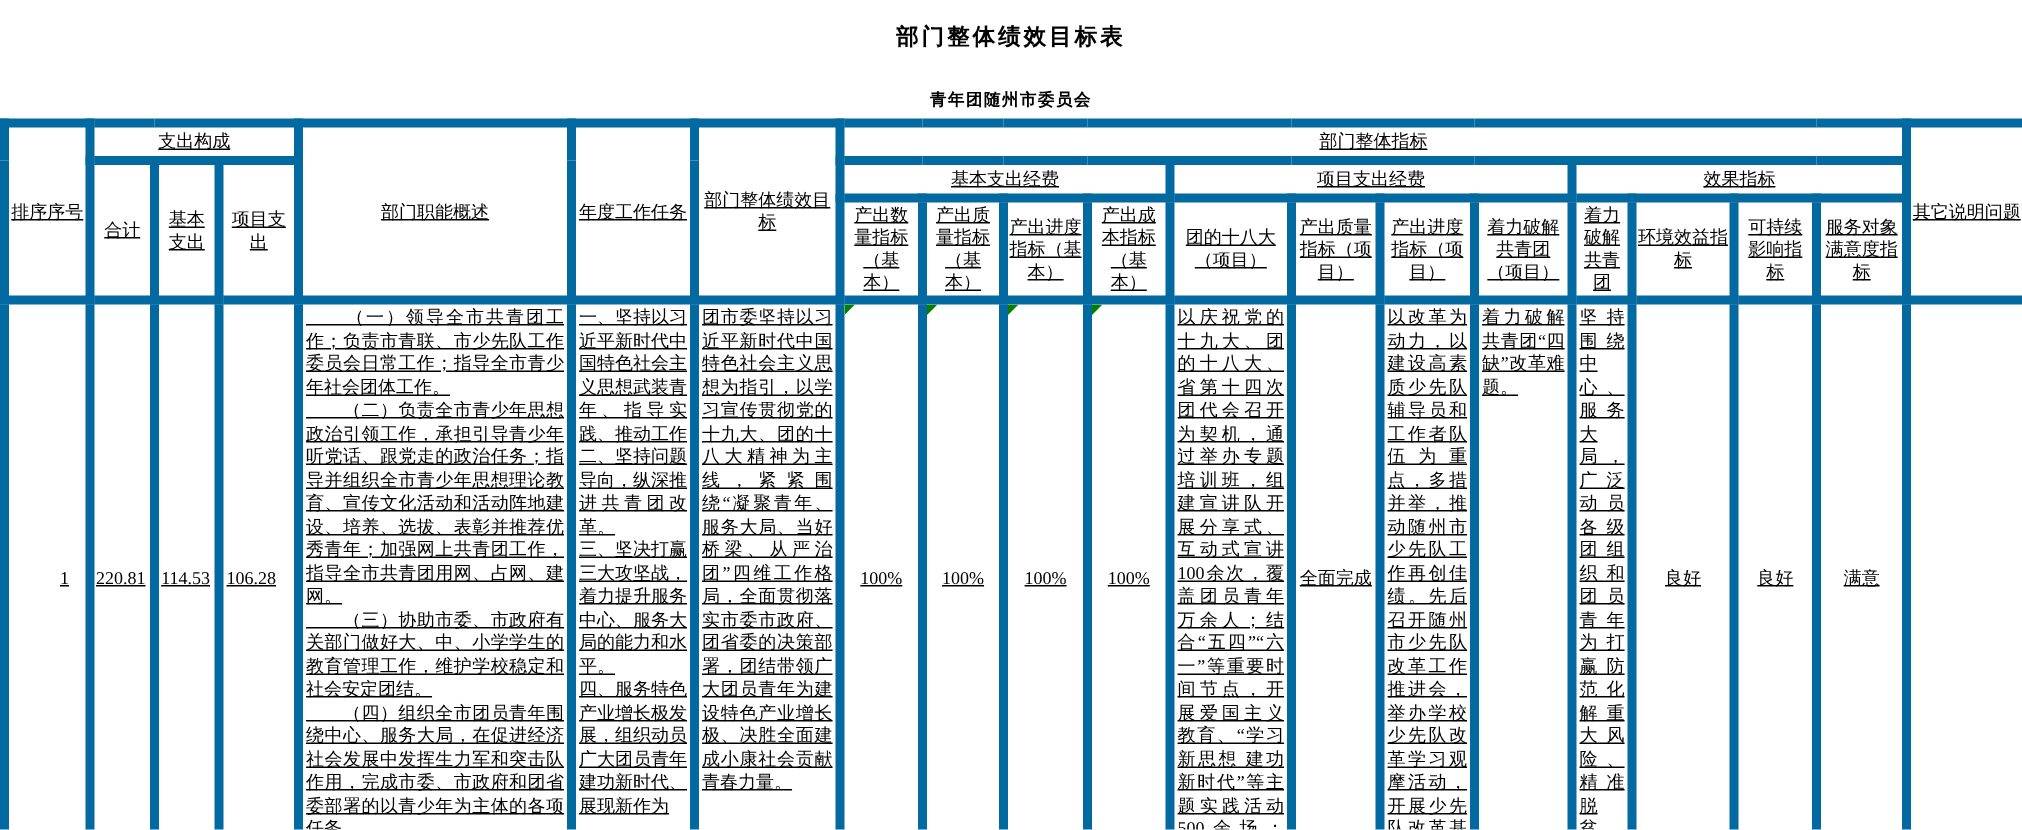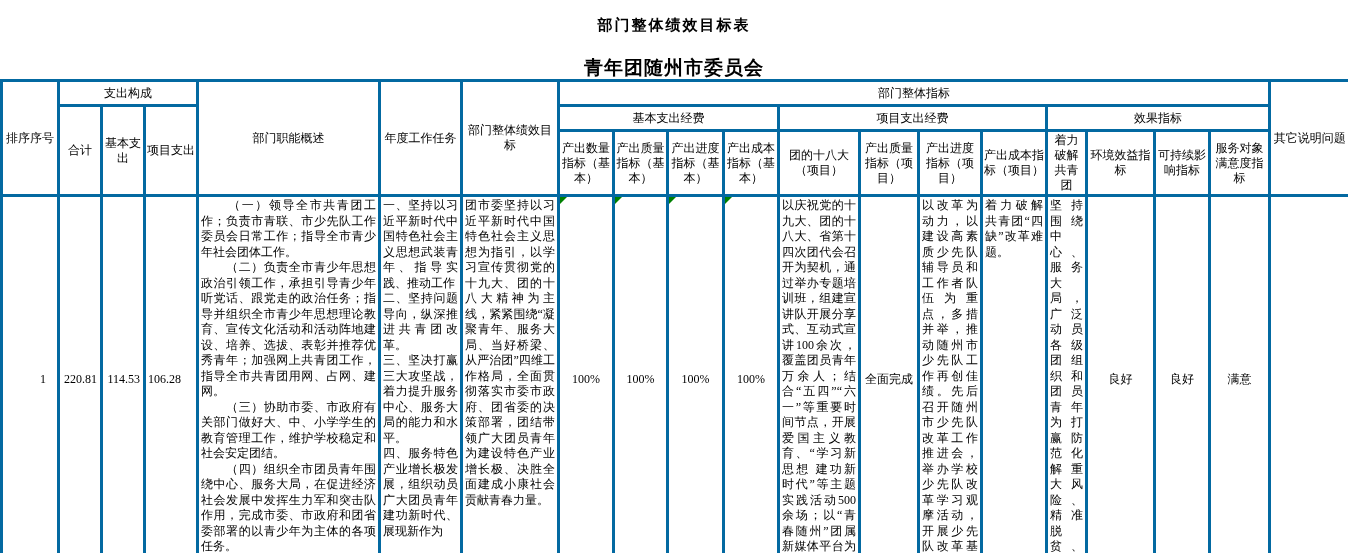--- a/index.html
+++ b/index.html
@@ -6,29 +6,29 @@
   body{
     width:1348px;height:553px;overflow:hidden;background:#ffffff;
     font-family:"Liberation Serif","DejaVu Serif",serif;color:#000;
     position:relative;
   }
   .title{
     padding-top:12px;text-align:center;font-size:15px;font-weight:bold;
     line-height:26px;letter-spacing:2px;
   }
   .subtitle{
-    margin-top:21px;text-align:center;font-size:19px;font-weight:bold;
+    margin-top:21px;text-align:center;font-size:11px;font-weight:bold;
     line-height:17px;letter-spacing:1px;
   }
   table.perf{
     border-collapse:collapse;table-layout:fixed;width:1348px;
     margin-top:3px;font-size:12px;
   }
   table.perf th,table.perf td{
-    border:3px solid #0369a1;overflow:hidden;
+    border:6px solid #0369a1;overflow:hidden;text-decoration:underline;
   }
   table.perf th{
     font-weight:normal;text-align:center;vertical-align:middle;
     padding:1px;line-height:15px;
   }
   tr.h1{height:25px;} tr.h2{height:25px;} tr.h3{height:48px;}
   tr.data{height:480px;}
   td.text-cell{
     vertical-align:top;text-align:justify;padding:1px 2px;
     line-height:15.5px;white-space:pre-wrap;
@@ -94,21 +94,21 @@
   </tr>
 
   <tr class="h3">
     <th>产出数量指标（基本）</th>
     <th>产出质量指标（基本）</th>
     <th>产出进度指标（基本）</th>
     <th>产出成本指标（基本）</th>
     <th>团的十八大（项目）</th>
     <th>产出质量指标（项目）</th>
     <th>产出进度指标（项目）</th>
-    <th>产出成本指标（项目）</th>
+    <th>着力破解共青团（项目）</th>
     <th>着力破解共青团</th>
     <th>环境效益指标</th>
     <th>可持续影响指标</th>
     <th>服务对象满意度指标</th>
   </tr>
 
   <tr class="data">
     <td class="seq">1</td>
     <td class="num-r">220.81</td>
     <td class="num-r">114.53</td>

